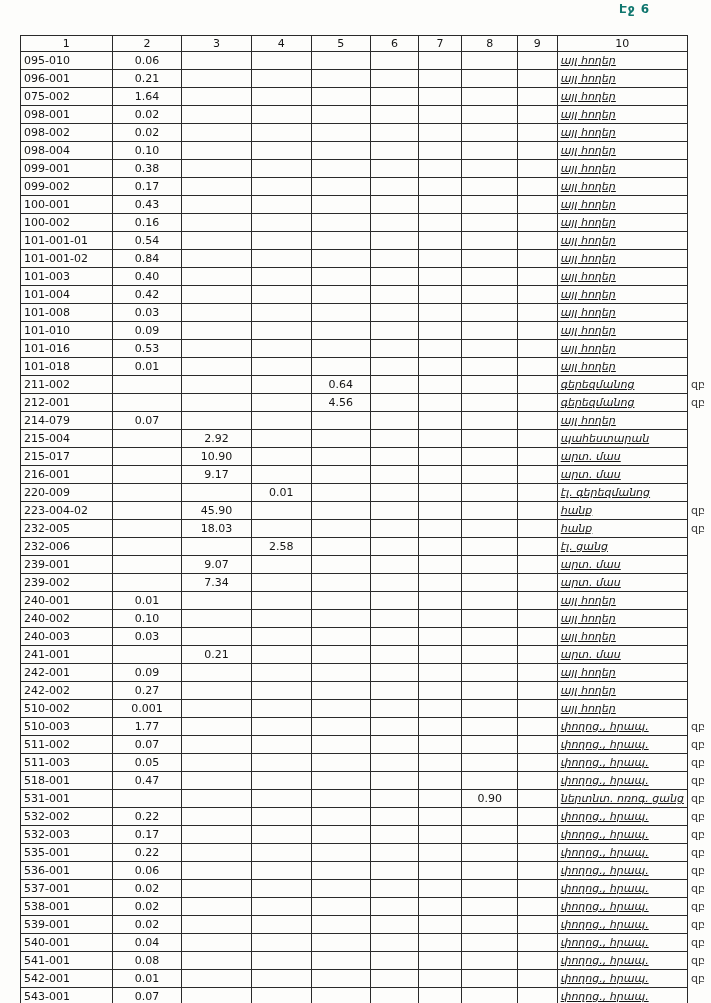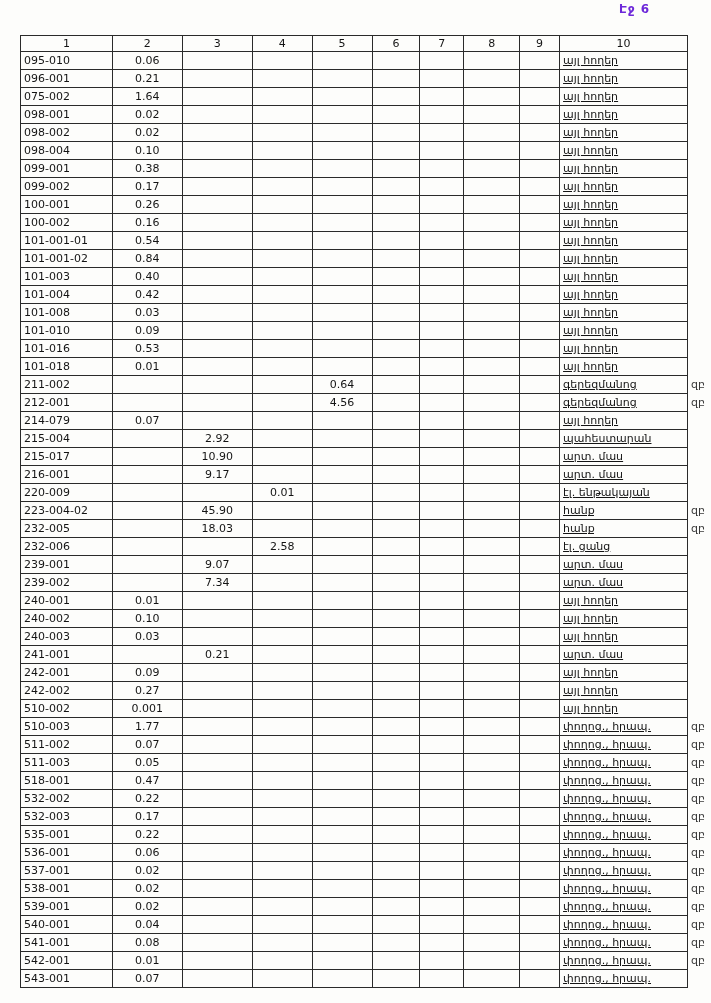--- a/index.html
+++ b/index.html
@@ -11,21 +11,21 @@
     color: #141414;
     overflow: hidden;
   }
   .page-label {
     position: absolute;
     top: 2px;
     left: 619px;
     font-size: 12px;
     font-weight: bold;
     letter-spacing: 1px;
-    color: #6d28d9;
+    color: #0f766e;
   }
   table.parcel-table {
     position: absolute;
     top: 35px;
     left: 20px;
     border-collapse: collapse;
     table-layout: fixed;
   }
   .parcel-table th, .parcel-table td {
     border: 1px solid #2a2a2a;
@@ -44,21 +44,21 @@
   .c1  { width: 92px;  text-align: left; }
   .c2  { width: 70px;  text-align: center; }
   .c3  { width: 70px;  text-align: center; }
   .c4  { width: 60px;  text-align: center; }
   .c5  { width: 60px;  text-align: center; }
   .c6  { width: 48px; }
   .c7  { width: 44px; }
   .c8  { width: 56px;  text-align: center; }
   .c9  { width: 40px; }
   .c10 { width: 128px; text-align: left; }
-  td.c10 { text-decoration: underline; }
+  td.c10 { text-decoration: underline; font-style: italic; }
   .note-cell {
     border: none !important;
     background: transparent;
     width: 23px;
     font-size: 8px;
     color: #3a3a3a;
     padding: 0 0 0 4px;
     text-align: left;
     text-decoration: none;
   }
@@ -184,21 +184,21 @@
         <td class="c5"></td>
         <td class="c6"></td>
         <td class="c7"></td>
         <td class="c8"></td>
         <td class="c9"></td>
         <td class="c10">այլ հողեր</td>
         <td class="note-cell"></td>
       </tr>
       <tr>
         <td class="c1">100-001</td>
-        <td class="c2">0.26</td>
+        <td class="c2">0.43</td>
         <td class="c3"></td>
         <td class="c4"></td>
         <td class="c5"></td>
         <td class="c6"></td>
         <td class="c7"></td>
         <td class="c8"></td>
         <td class="c9"></td>
         <td class="c10">այլ հողեր</td>
         <td class="note-cell"></td>
       </tr>
@@ -400,21 +400,21 @@
       <tr>
         <td class="c1">220-009</td>
         <td class="c2"></td>
         <td class="c3"></td>
         <td class="c4">0.01</td>
         <td class="c5"></td>
         <td class="c6"></td>
         <td class="c7"></td>
         <td class="c8"></td>
         <td class="c9"></td>
-        <td class="c10">էլ. ենթակայան</td>
+        <td class="c10">էլ. գերեզմանոց</td>
         <td class="note-cell"></td>
       </tr>
       <tr>
         <td class="c1">223-004-02</td>
         <td class="c2"></td>
         <td class="c3">45.90</td>
         <td class="c4"></td>
         <td class="c5"></td>
         <td class="c6"></td>
         <td class="c7"></td>
@@ -609,20 +609,33 @@
         <td class="c1">518-001</td>
         <td class="c2">0.47</td>
         <td class="c3"></td>
         <td class="c4"></td>
         <td class="c5"></td>
         <td class="c6"></td>
         <td class="c7"></td>
         <td class="c8"></td>
         <td class="c9"></td>
         <td class="c10">փողոց., հրապ.</td>
+        <td class="note-cell">զբ</td>
+      </tr>
+      <tr>
+        <td class="c1">531-001</td>
+        <td class="c2"></td>
+        <td class="c3"></td>
+        <td class="c4"></td>
+        <td class="c5"></td>
+        <td class="c6"></td>
+        <td class="c7"></td>
+        <td class="c8">0.90</td>
+        <td class="c9"></td>
+        <td class="c10">ներտնտ. ոռոգ. ցանց</td>
         <td class="note-cell">զբ</td>
       </tr>
       <tr>
         <td class="c1">532-002</td>
         <td class="c2">0.22</td>
         <td class="c3"></td>
         <td class="c4"></td>
         <td class="c5"></td>
         <td class="c6"></td>
         <td class="c7"></td>

